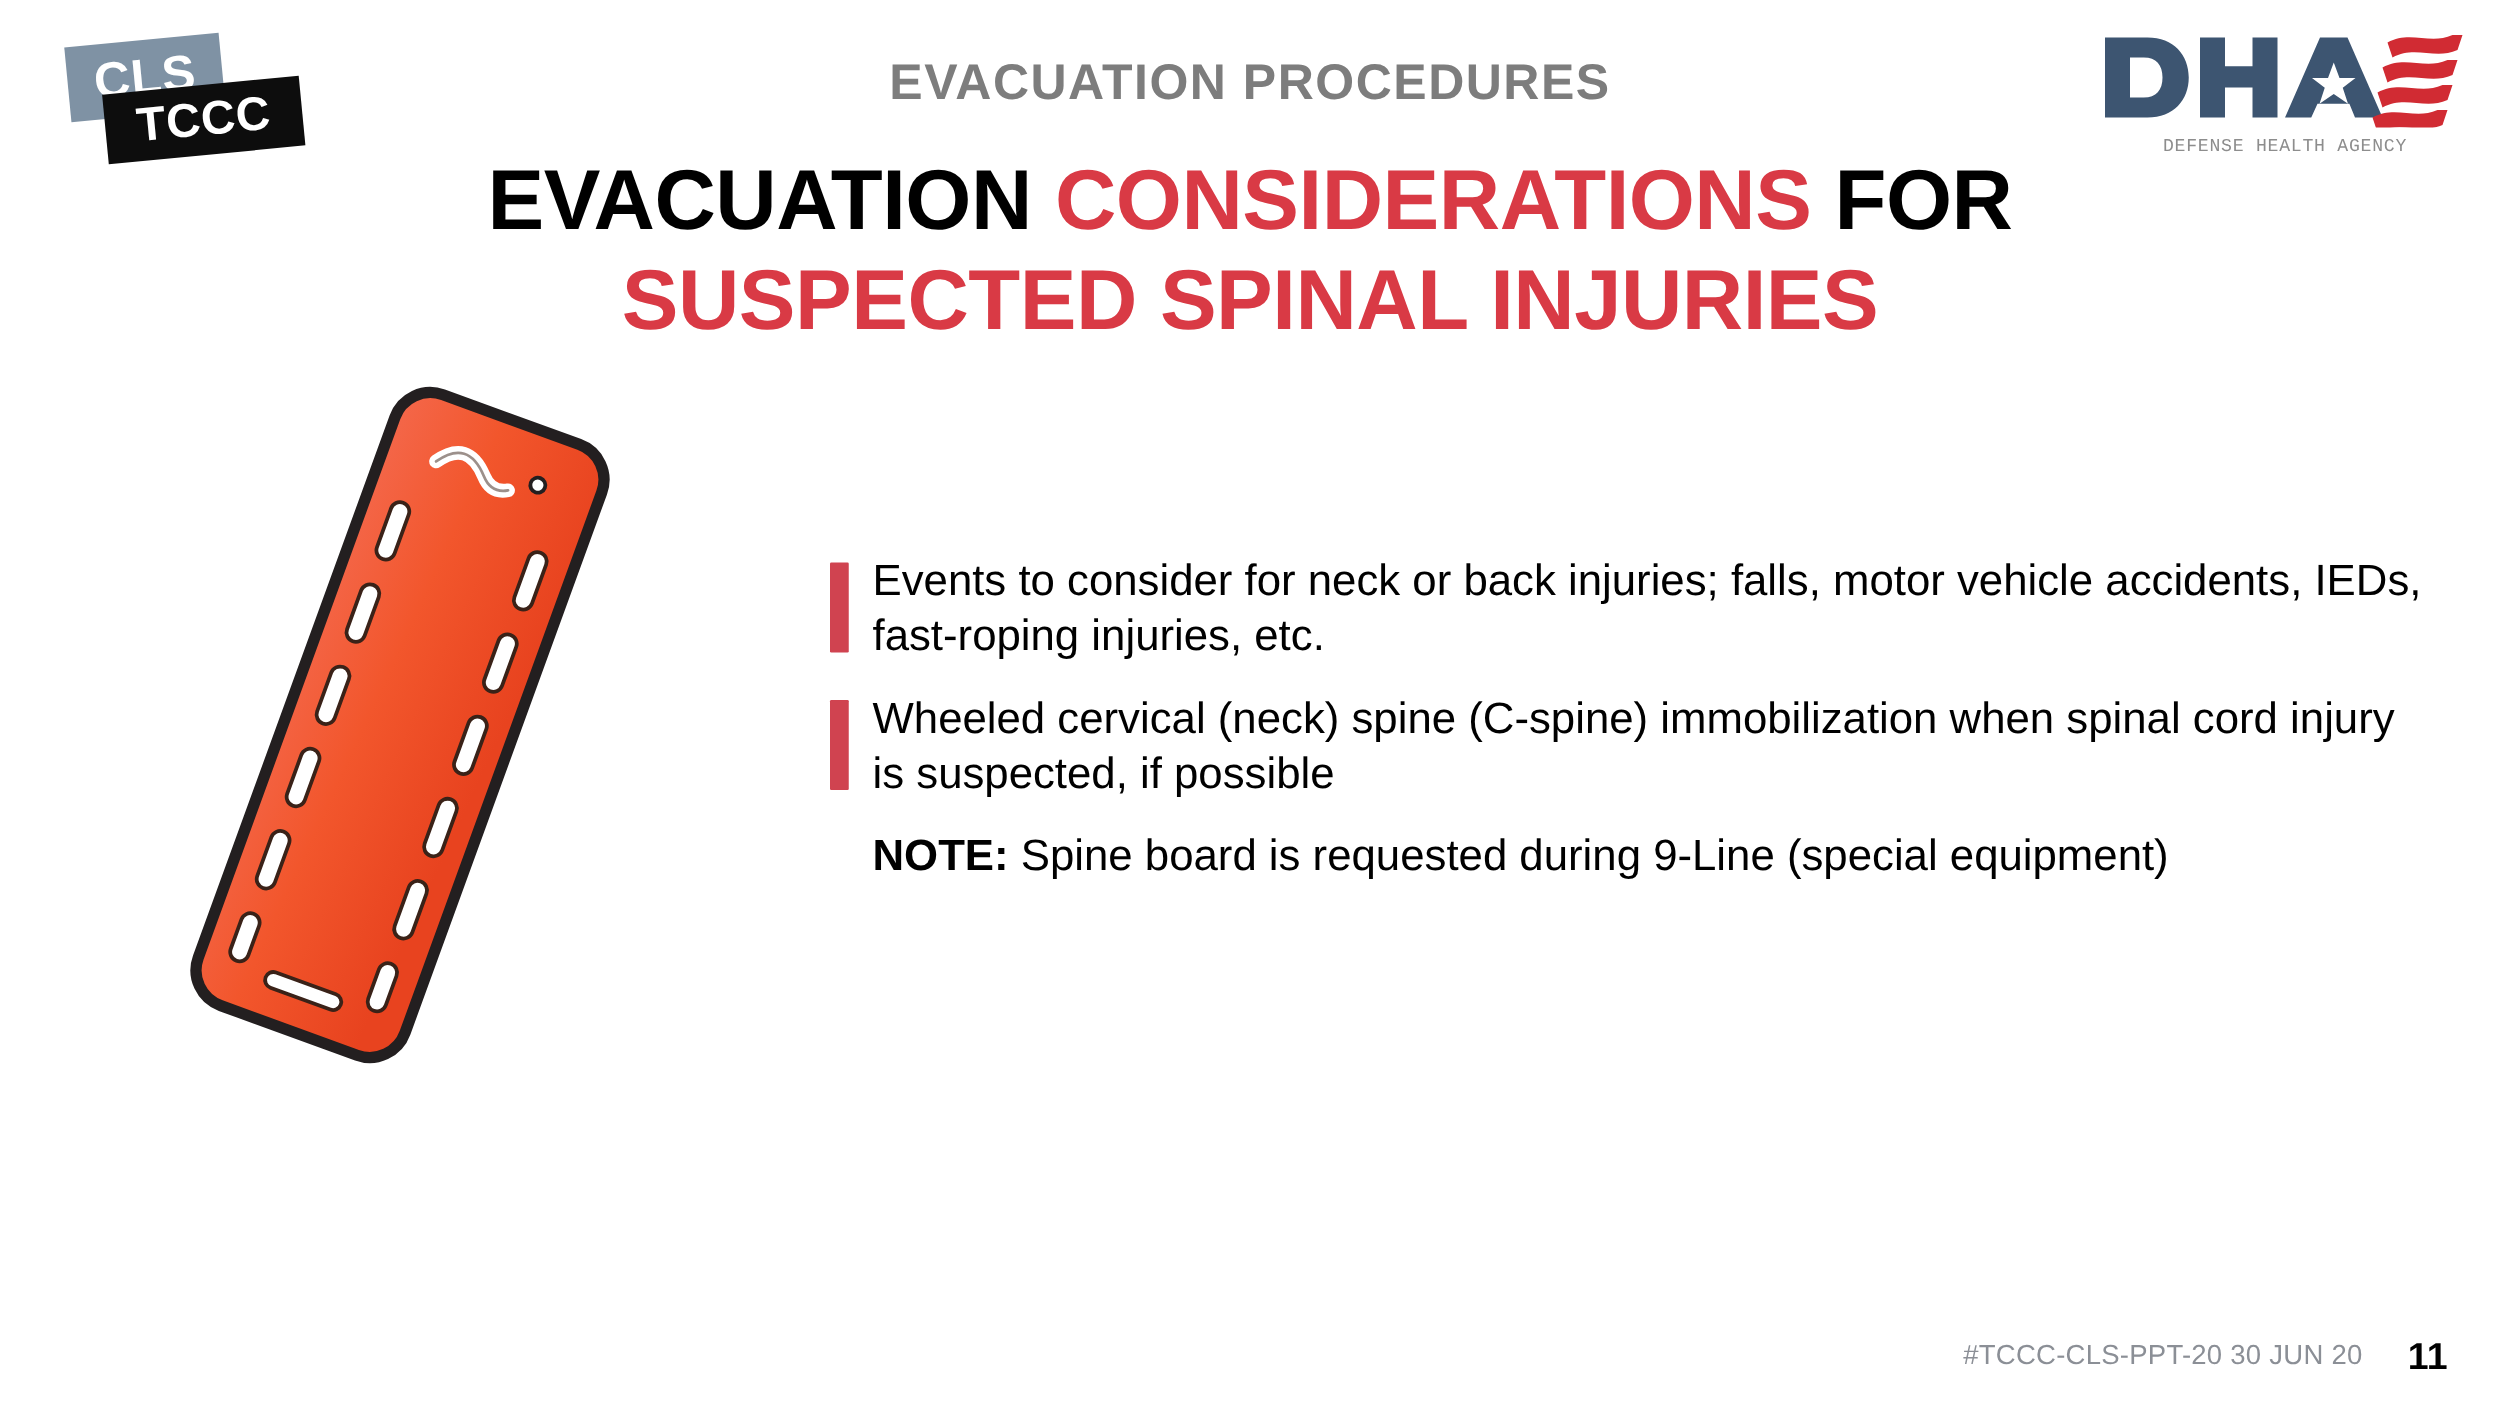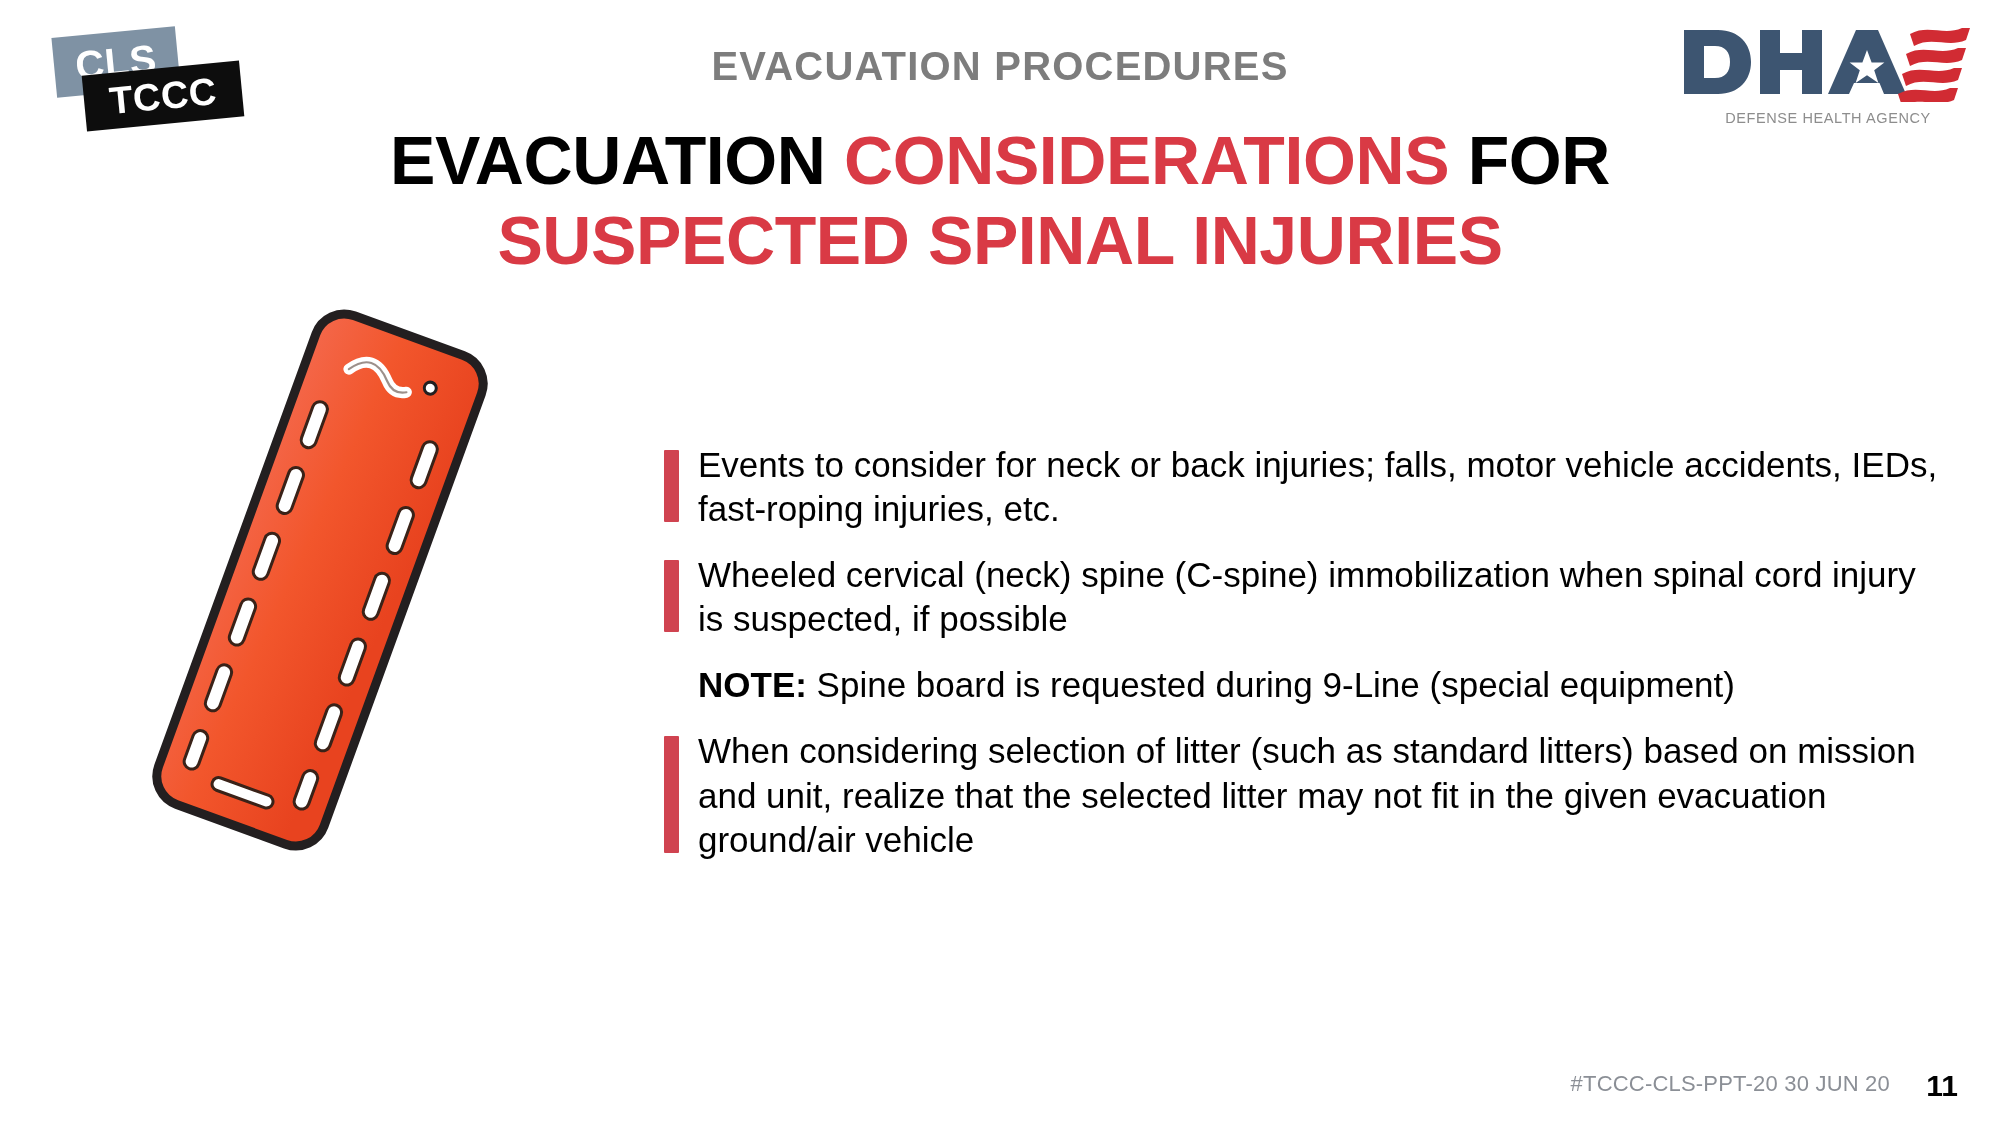--- a/index.html
+++ b/index.html
@@ -27,21 +27,21 @@
     transform:rotate(-5.5deg);font-size:38px;
   }
   .cls-chip span{display:block;line-height:1;}
 
   
   .dha-logo{position:absolute;right:22px;top:22px;width:300px;height:110px;}
   .dha-mark{position:absolute;left:0;top:0;width:300px;height:80px;}
   .dha-tag{
     position:absolute;left:0;top:88px;width:300px;text-align:center;
     color:#8d8d8d;font-size:14.5px;letter-spacing:0.6px;
-    font-family:Liberation Sans, sans-serif;
+    font-family:Liberation Mono, monospace;
   }
 
   
   .eyebrow{
     position:absolute;left:0;right:0;top:44px;text-align:center;
     color:#7d7d7d;font-size:40px;font-weight:bold;letter-spacing:1.2px;
   }
   .title{
     position:absolute;left:120px;right:120px;top:120px;
     text-align:center;font-weight:bold;font-size:68px;line-height:1.18;
@@ -161,24 +161,20 @@
     <div class="block">
       <span class="marker"></span>
       <div class="text">Wheeled cervical (neck) spine (C-spine) immobilization when spinal cord injury is suspected, if possible</div>
     </div>
 
     <div class="block plain">
 
       <div class="text"><b>NOTE:</b><span> Spine board is requested during 9-Line (special equipment)</span></div>
     </div>
 
-    <div class="block">
-      <span class="marker"></span>
-      <div class="text">When considering selection of litter (such as standard litters) based on mission and unit, realize that the selected litter may not fit in the given evacuation ground/air vehicle</div>
-    </div>
 
 
   </div>
 
   <div class="footer-code">#TCCC-CLS-PPT-20 30 JUN 20</div>
   <div class="footer-page">11</div>
 
 </div>
 
 </body></html>

